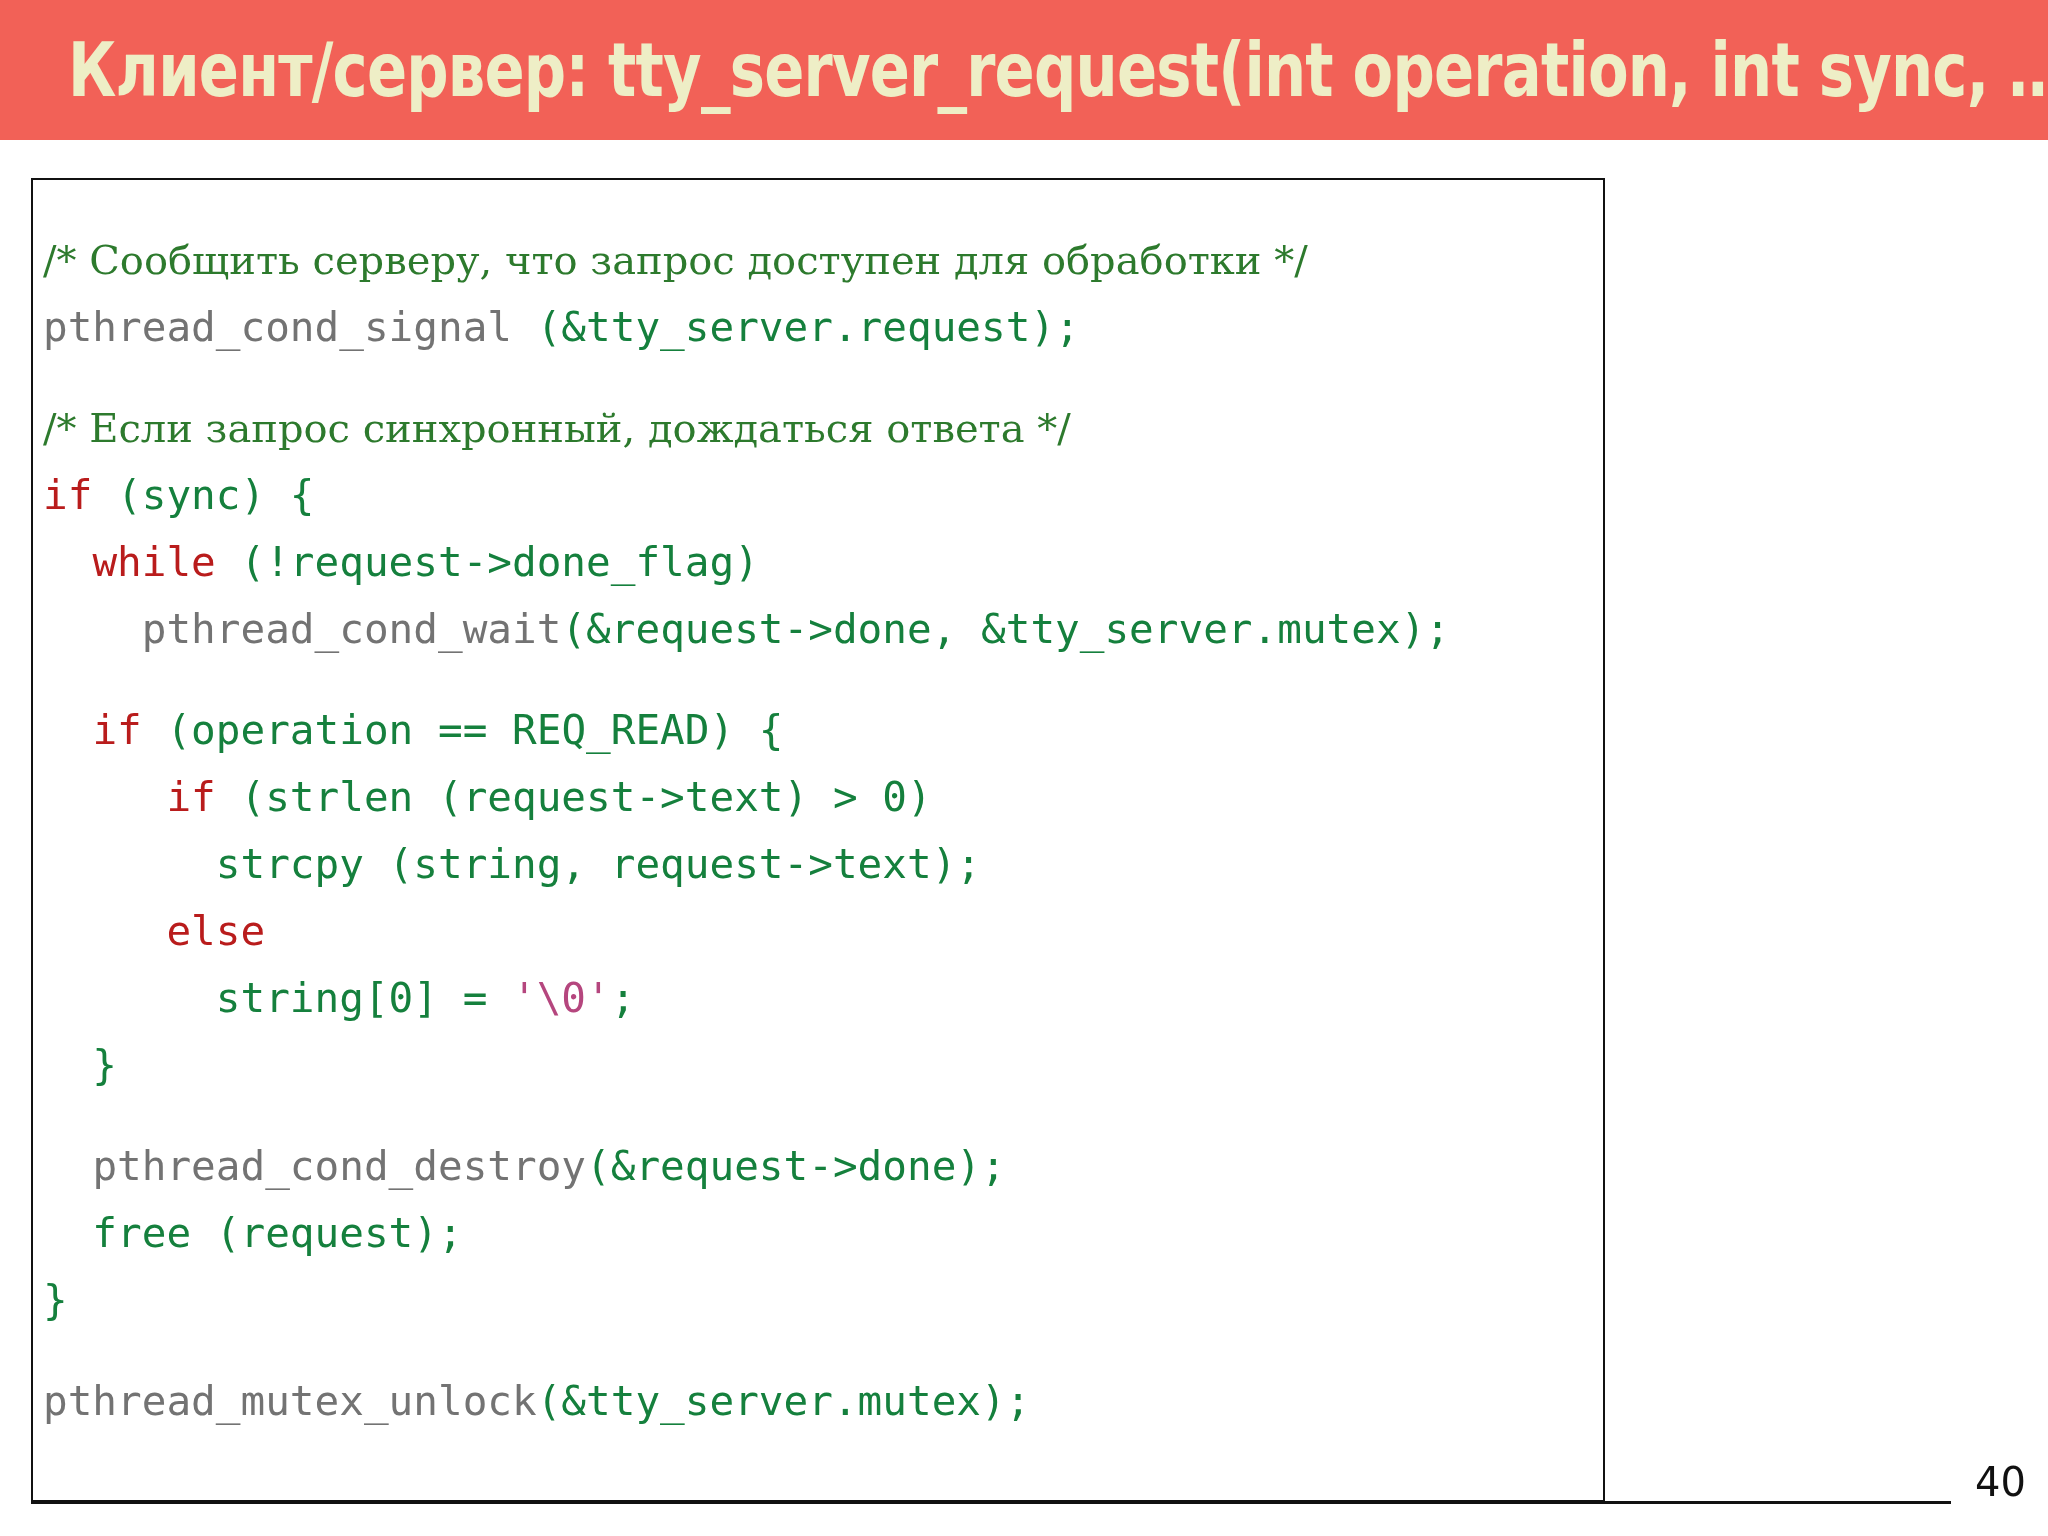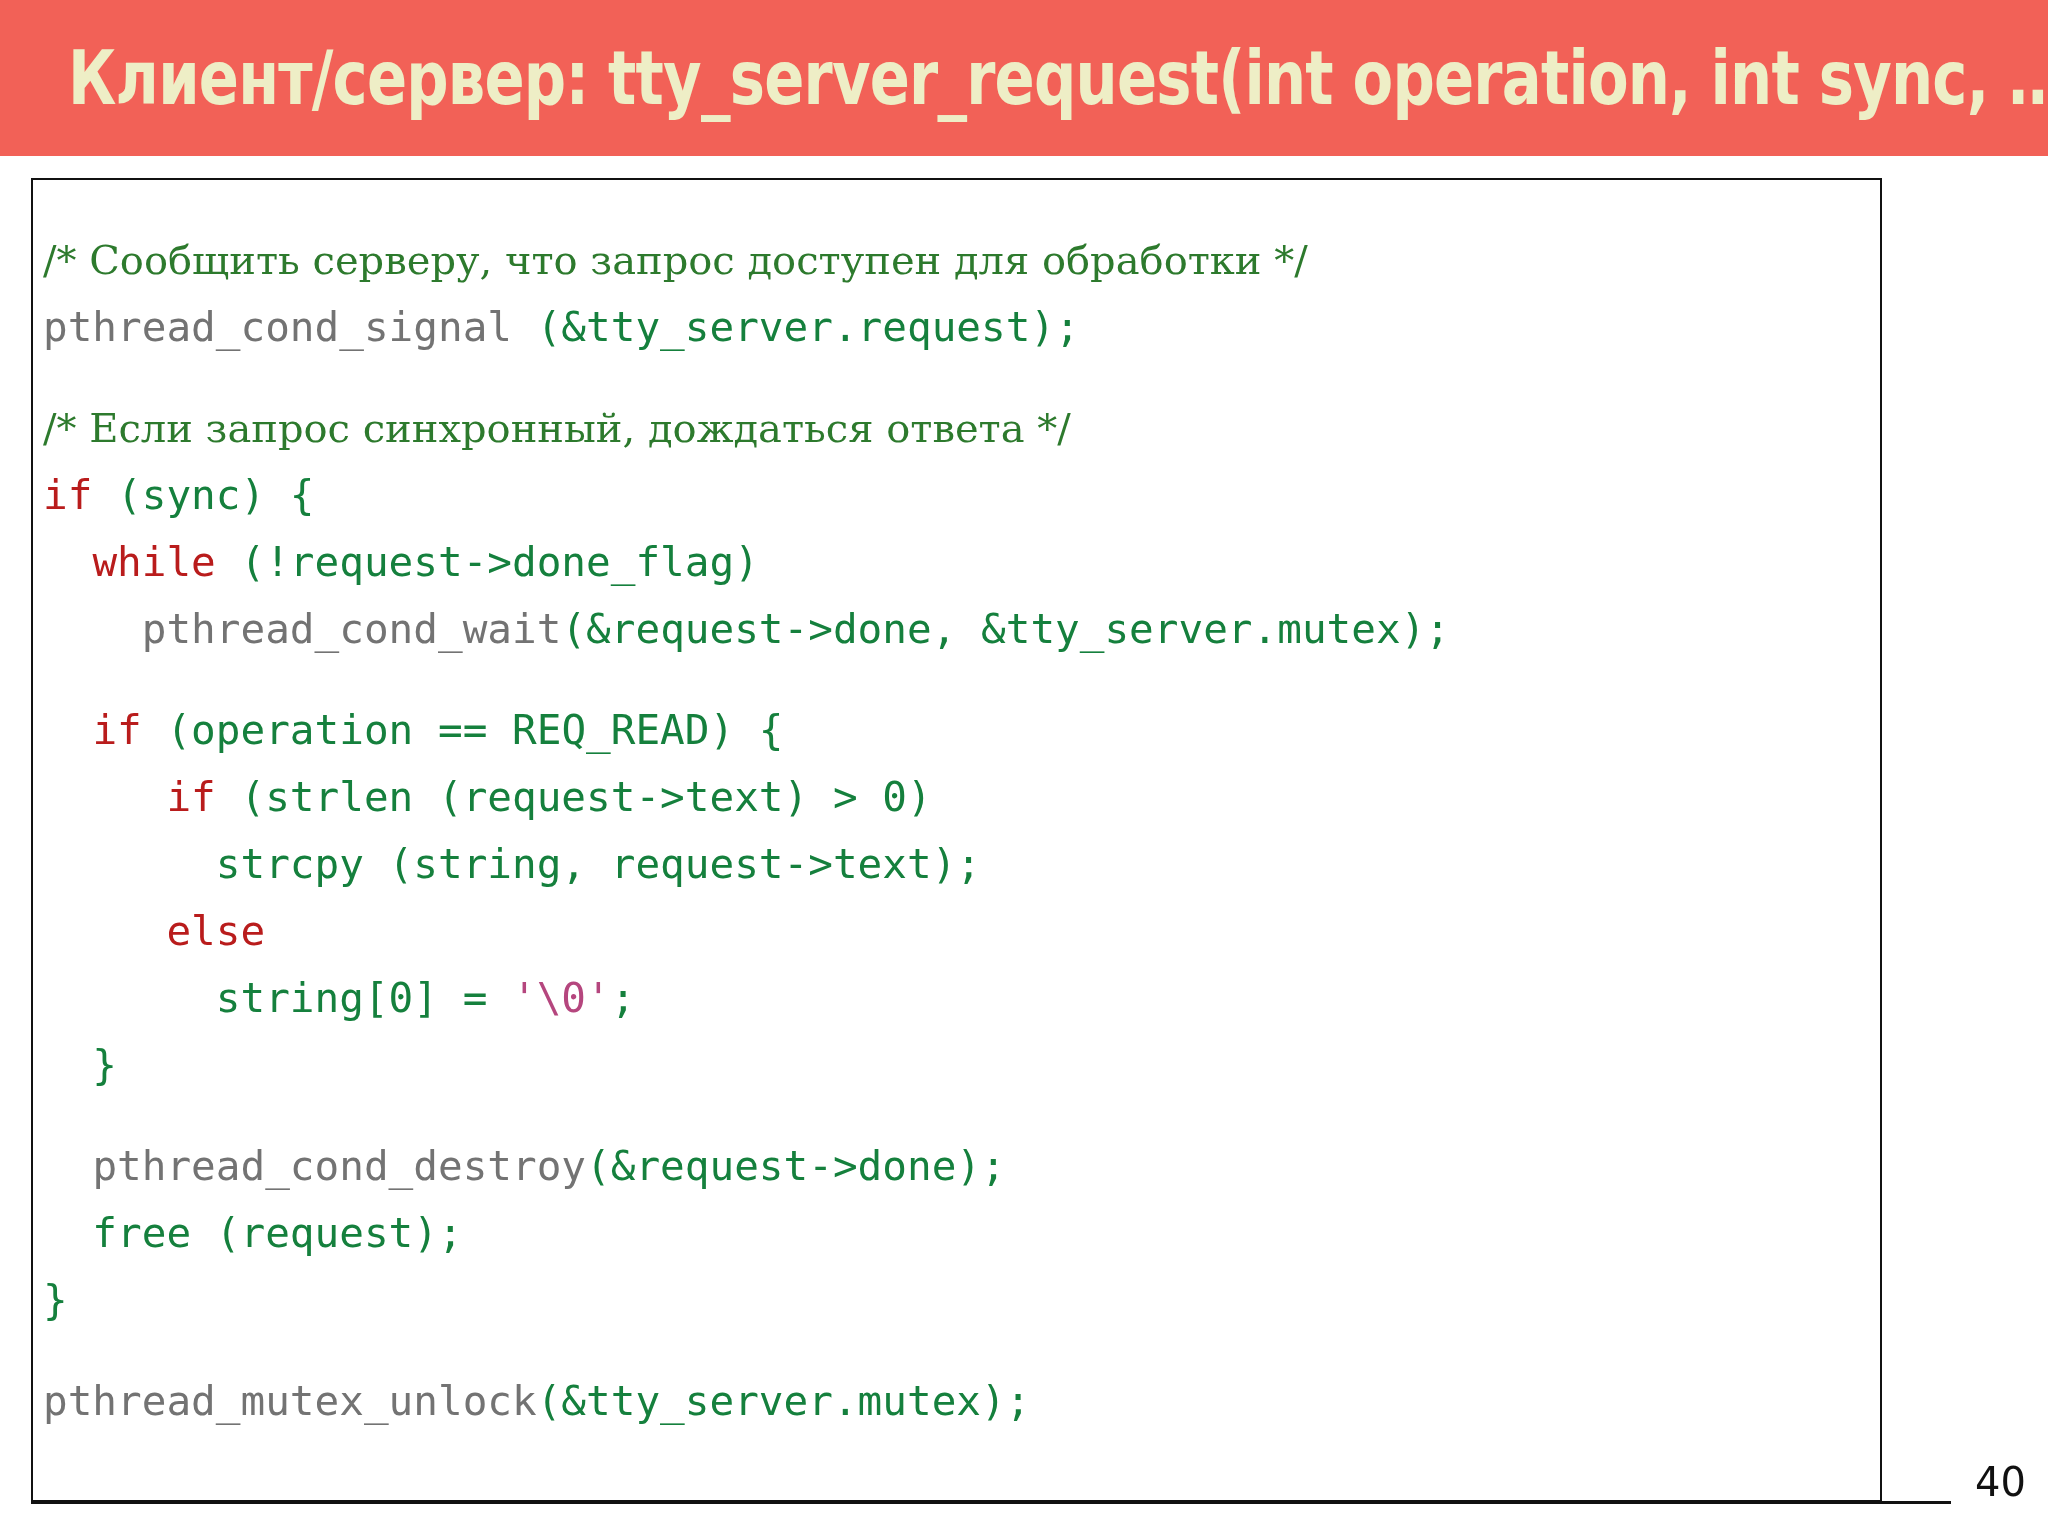--- a/index.html
+++ b/index.html
@@ -14,21 +14,21 @@
     overflow: hidden;
     font-family: "DejaVu Sans", sans-serif;
   }
 
   
   #title-banner {
     position: absolute;
     left: 0;
     top: 0;
     width: 2048px;
-    height: 156px;
+    height: 140px;
     background: #f26157;
     overflow: hidden;
   }
   #title-text {
     position: absolute;
     left: 68px;
     top: 50%;
     transform: translateY(-50%) scaleX(0.80);
     transform-origin: left center;
     white-space: nowrap;
@@ -38,21 +38,21 @@
     font-size: 74px;
     letter-spacing: -1px;
     line-height: 1;
   }
 
   
   #code-frame {
     position: absolute;
     left: 31px;
     top: 178px;
-    width: 1851px;
+    width: 1574px;
     height: 1324px;
     border: 2px solid #111111;
     background: #ffffff;
     box-sizing: border-box;
     overflow: hidden;
   }
   #code-block {
     position: absolute;
     left: 10px;
     top: 6px;

